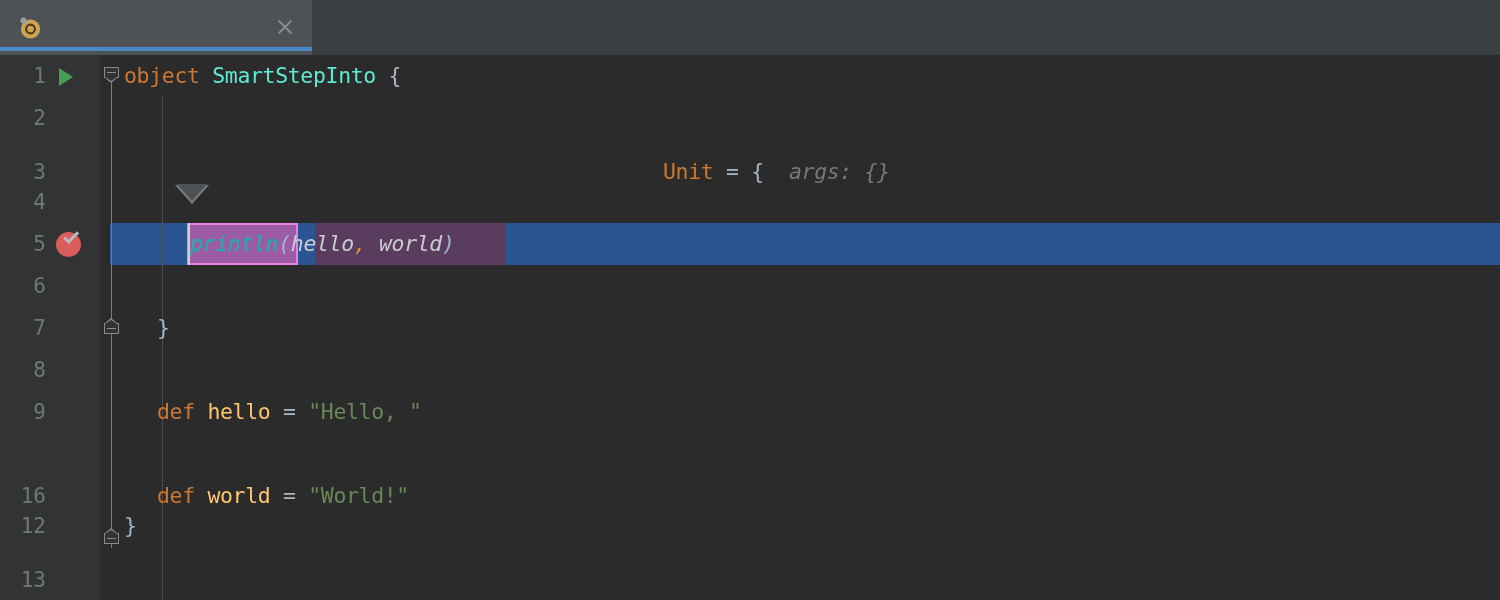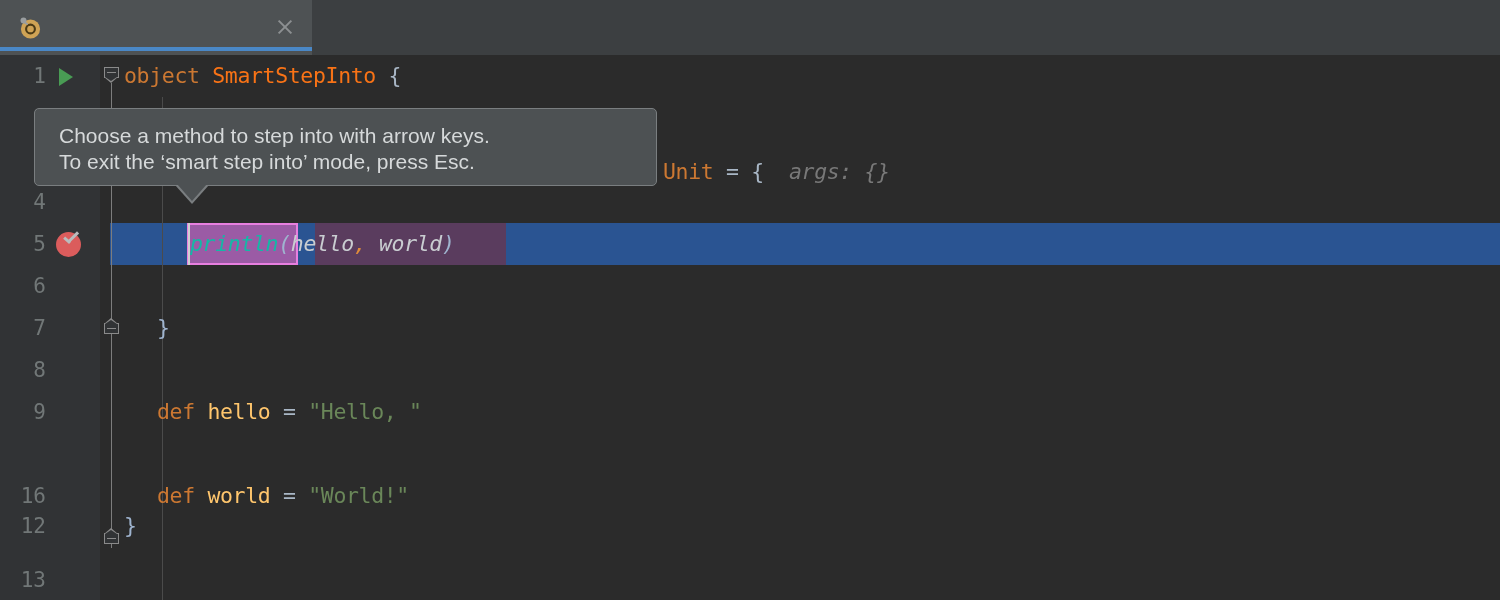--- a/index.html
+++ b/index.html
@@ -116,21 +116,21 @@
     line-height: 42px;
     white-space: pre;
     font-family: "DejaVu Sans Mono", monospace;
     font-size: 21.5px;
     letter-spacing: -0.35px;
     z-index: 3;
   }
 
   
   .kw   { color: #cc7832; text-align: right; }
-  .ident{ color: #f97316; }
+  .ident{ color: #5eead4; }
   .type { color: #cc7832; }
   .fn   { color: #ffc66d; }
   .str  { color: #6a8759; }
   .punc { color: #a9b7c6; }
   .op   { color: #a9b7c6; }
   .hint { color: #787878; font-style: italic; }
 
   
   .guide {
     position: absolute;
@@ -423,20 +423,16 @@
       <span class="cap"></span>
       <span class="capin"></span>
     </div>
 
     <div class="row" style="top:504px;">
       <span class="lineno">13</span>
     </div>
 
   </div>
 
-  <div class="tooltip">
-    <div class="tooltip-line">Choose a method to step into with arrow keys.</div>
-    <div class="tooltip-line">To exit the ‘smart step into’ mode, press Esc.</div>
-  </div>
   <div class="tooltip-arrow-outer"></div>
   <div class="tooltip-arrow-inner"></div>
 
 </div>
 
 </body></html>

